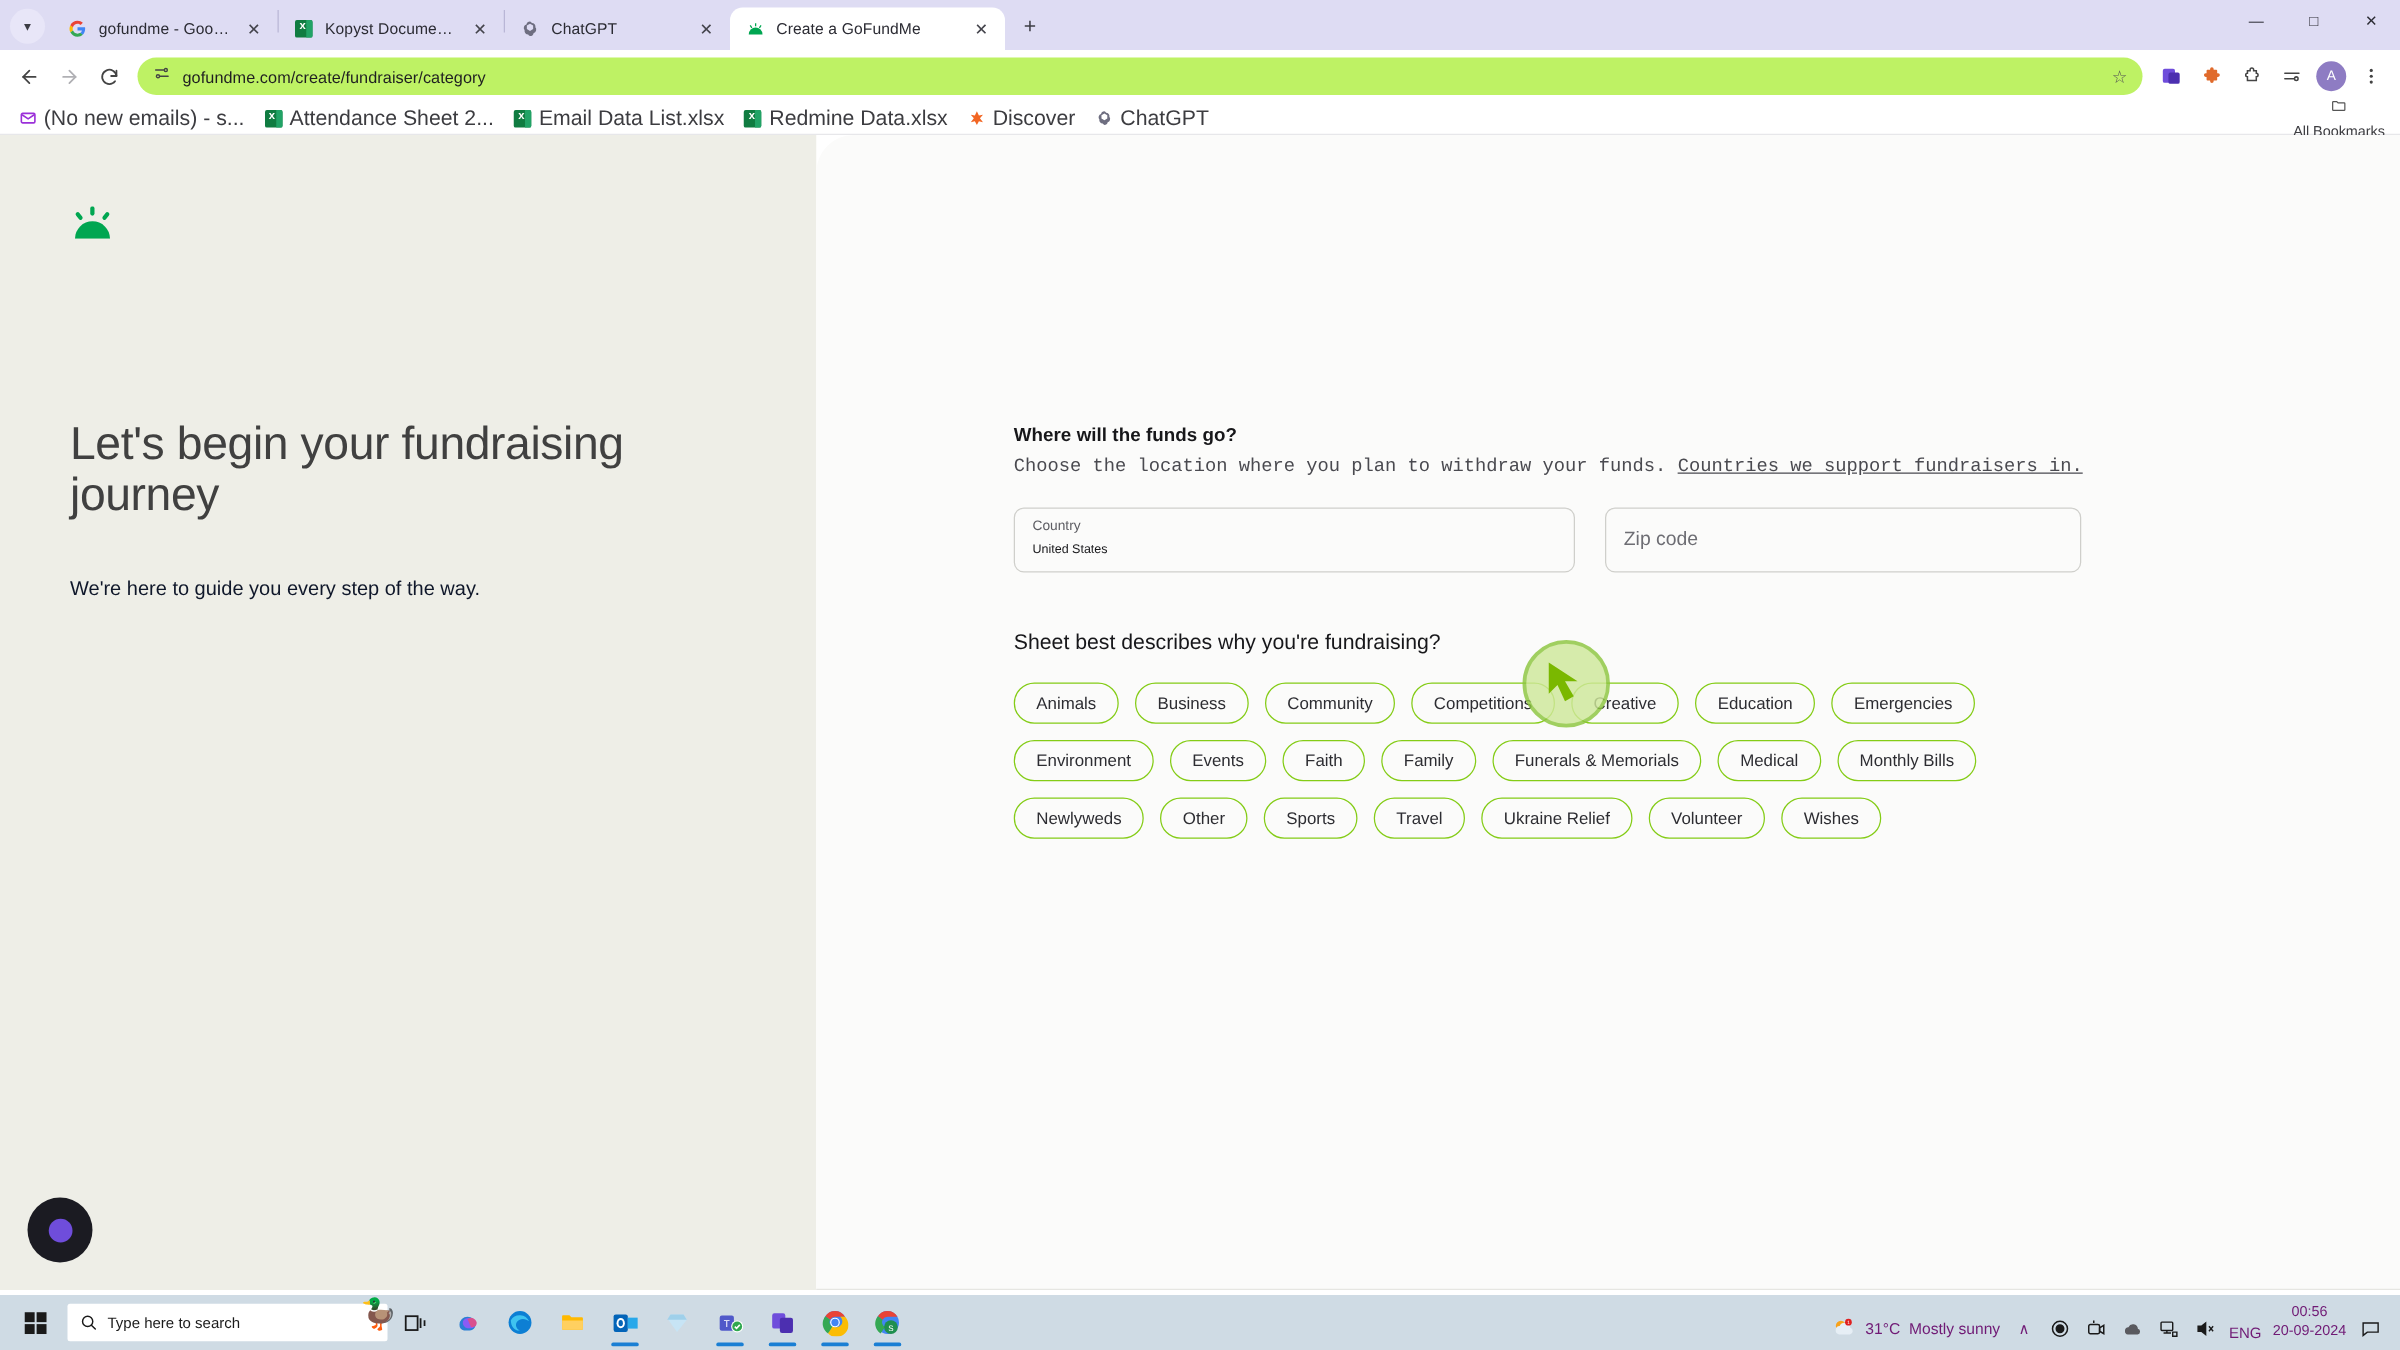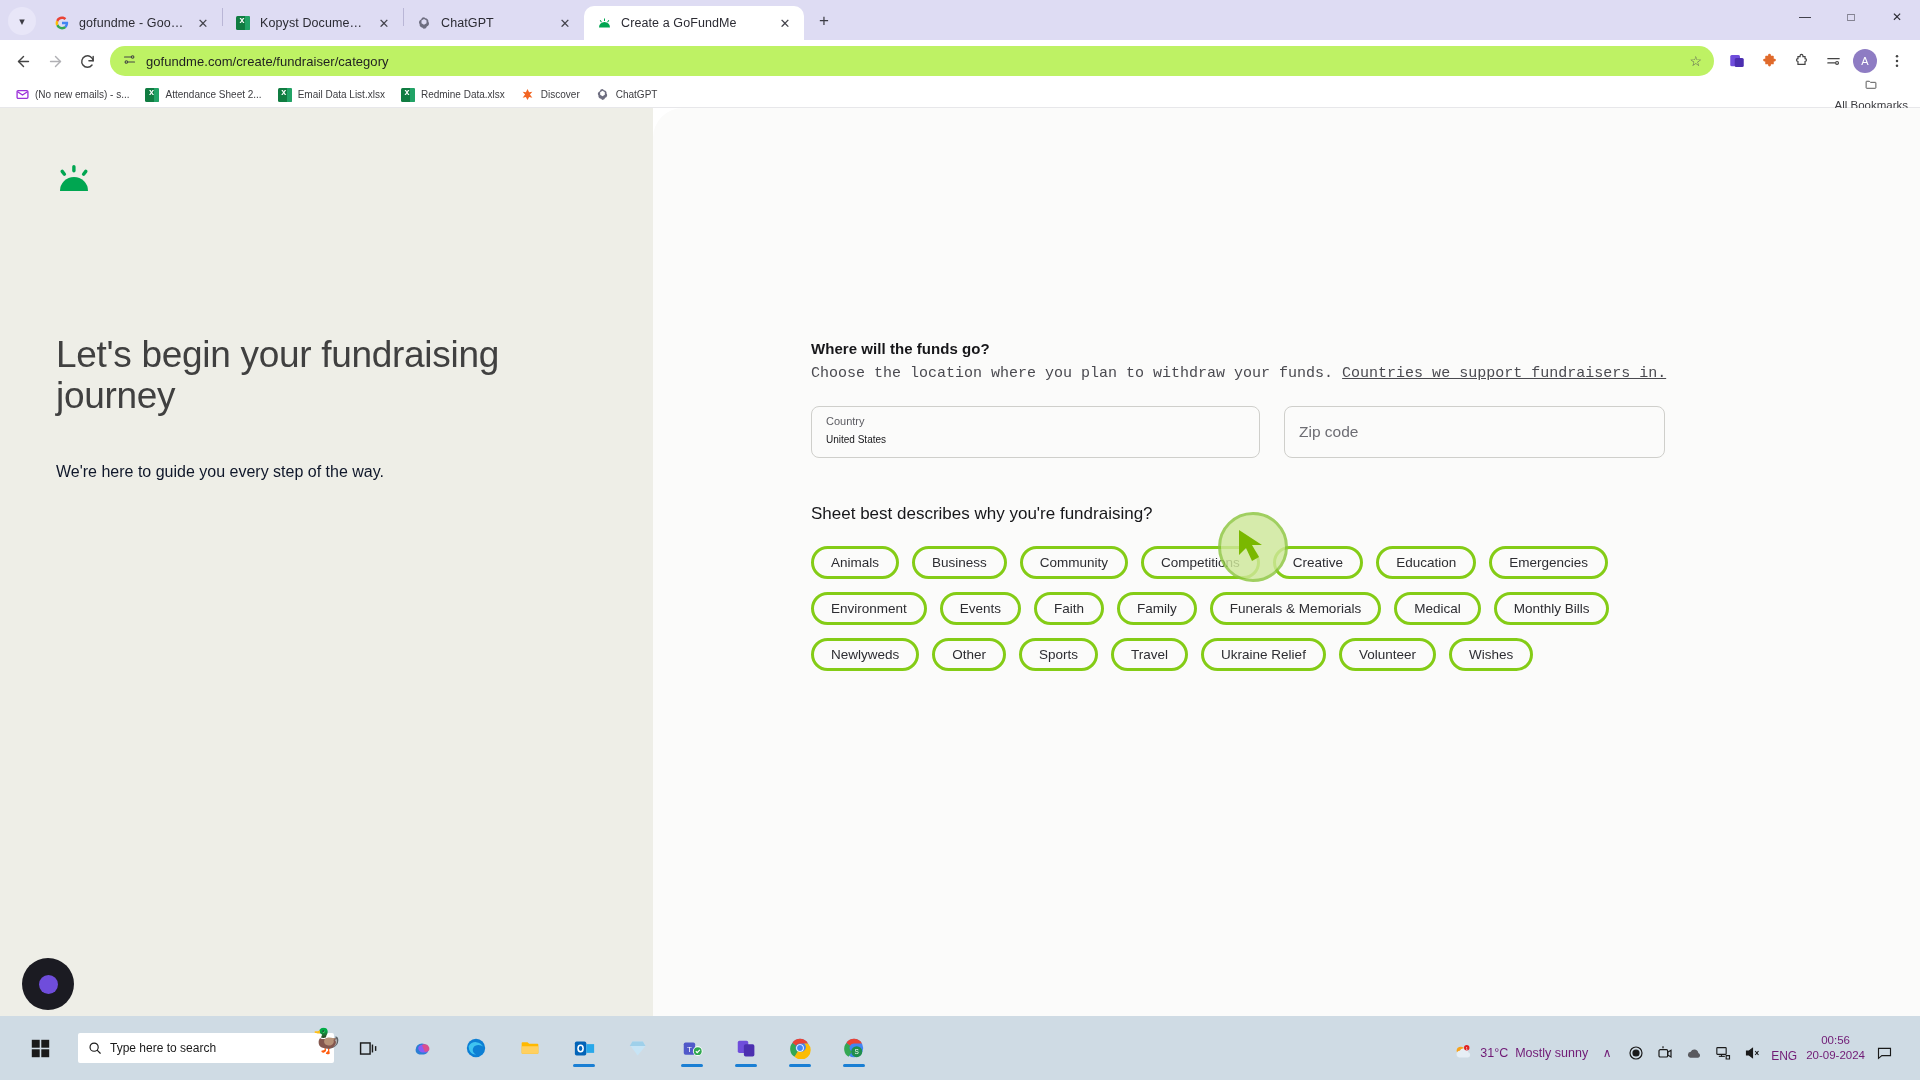--- a/index.html
+++ b/index.html
@@ -51,21 +51,21 @@
     gap:9px; padding:0 12px; margin:0 6px; position:relative;
   }
   .omnibox .url { font-size:13px; color:#1f1f21; letter-spacing:.05px; }
   .omnibox .star { margin-left:auto; color:#555; font-size:14px; }
   .navbar-right { display:flex; align-items:center; gap:2px; }
   .profile-pic { width:24px;height:24px;border-radius:50%;background:#8e7cc3;color:#fff;font-size:11px;
      display:flex;align-items:center;justify-content:center; }
 
   .bookmarks { height:26px; background:#fff; display:flex; align-items:center; gap:2px; padding:0 8px; flex:0 0 26px;
      border-bottom:1px solid #e7e7ea; }
-  .bm { display:flex; align-items:center; gap:6px; padding:2px 7px; border-radius:5px; font-size:10px; color:#3c3c40;
+  .bm { display:flex; align-items:center; gap:6px; padding:2px 7px; border-radius:5px; font-size:17px; color:#3c3c40;
      white-space:nowrap; }
   .bm .ico { width:14px; height:14px; flex:0 0 14px; display:flex; align-items:center; justify-content:center; }
   .bm-right { margin-left:auto; display:flex; align-items:center; gap:6px; font-size:11.5px; color:#3c3c40; padding-right:4px;flex-direction:column;}
 
   .xls { width:14px;height:14px;background:#107c41;border-radius:1.5px;position:relative;display:block; }
   .xls::after{content:"x";position:absolute;color:#fff;font-size:9px;font-weight:bold;left:3.5px;top:-1px;}
   .xls::before{content:"";position:absolute;right:0;top:0;width:5px;height:14px;background:#21a366;border-radius:0 1.5px 1.5px 0;}
 
   
   .page { flex:1 1 auto; position:relative; background:#fff; overflow:hidden; }
@@ -96,40 +96,40 @@
   }
   .field.country { width:449px; }
   .field.zip { width:381px; display:flex; align-items:center; padding-top:0; }
   .field .flabel { font-size:11px; color:#5c5c62; line-height:14px; }
   .field .fvalue { font-size:10px; color:#17171a; line-height:24px; }
   .field .fplaceholder { font-size:15.5px; color:#6d6d73; }
 
   .q2 { font-size:17px; color:#17171a; margin:46px 0 22px 0; }
   .chips { display:flex; flex-wrap:wrap; gap:13px 13px; max-width:800px; }
   .chip {
-    border:3px solid #84cc16; border-radius:20px; height:33px; padding:0 17px;
+    border:1px solid #84cc16; border-radius:20px; height:33px; padding:0 17px;
     display:flex; align-items:center; font-size:13.5px; color:#2d2d32; background:transparent;
     white-space:nowrap;
   }
 
   .footer-sep { position:absolute; left:653px; right:0; top:923px; height:1px; background:#e6e6e2; }
 
   
   .cursor-wrap { position:absolute; left:1218px; top:404px; width:70px; height:70px; }
   .cursor-ring { position:absolute; inset:0; border-radius:50%; background:#cfe89a; border:3px solid #8dc63f; opacity:.82; }
   .cursor-arrow { position:absolute; left:17px; top:16px; }
 
   
   .rec-bubble { position:absolute; left:22px; bottom:22px; width:52px; height:52px; border-radius:50%;
      background:#1b1b22; display:flex; align-items:center; justify-content:center; }
   .rec-dot { width:19px;height:19px;border-radius:50%;background:#6f4ddb; }
 
   
-  .taskbar { position:absolute; left:0; right:0; bottom:0; height:64px; background:#cfdbe4;
-     display:flex; align-items:center; gap:14px; padding:0 18px; }
+  .taskbar { position:absolute; left:0; right:0; bottom:0; height:44px; background:#cfdbe4;
+     display:flex; align-items:center; gap:2px; padding:0 6px; }
   .tb-start { width:44px;height:40px;display:flex;align-items:center;justify-content:center; }
   .tb-search { width:256px;height:30px;background:#fff;border-radius:2px;display:flex;align-items:center;gap:8px;
      padding:0 10px; font-size:12px;color:#1a1a1a; margin-left:2px; position:relative; }
   .tb-parrot { position:absolute; right:-8px; top:-6px; font-size:24px; }
   .tb-btn { width:40px;height:40px;display:flex;align-items:center;justify-content:center;position:relative; }
   .tb-btn.open::after { content:""; position:absolute; bottom:1px; left:9px; width:22px; height:3px;
      background:#1a7fd4; border-radius:2px; }
   .tray { margin-left:auto; display:flex; align-items:flex-end; gap:9px; padding-right:8px; font-size:12px; color:#701a75; }
   .tray .weather { display:flex; align-items:center; gap:7px; font-size:12.5px; }
   .tray .clock { display:flex; flex-direction:column; align-items:center; font-size:11.5px; line-height:15px; }

